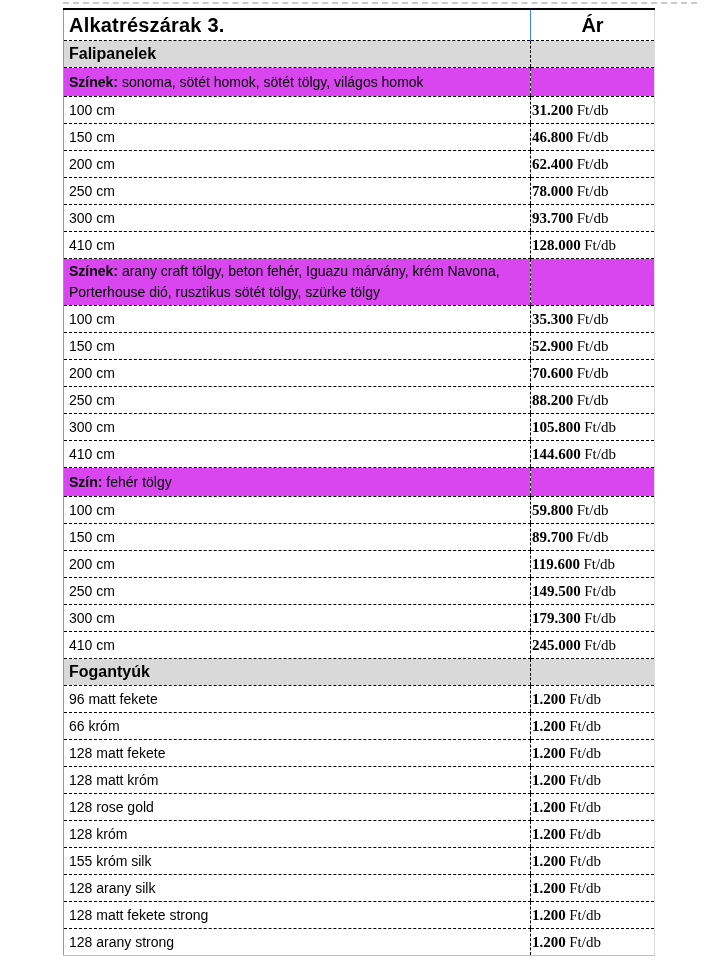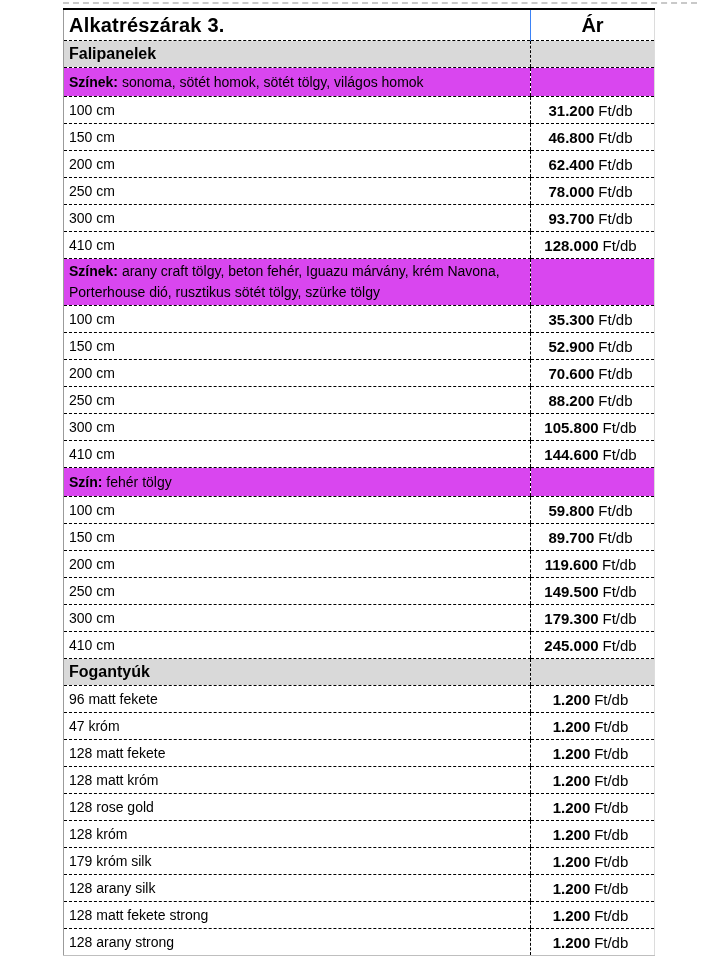--- a/index.html
+++ b/index.html
@@ -22,21 +22,21 @@
   col.c-label { width:467px; }
   col.c-price { width:124px; }
   td { overflow:hidden; vertical-align:middle; }
   
   tr.row-header td { border-bottom:1px dashed #000; height:28px; background:#fff;margin-left:28px; }
   td.title-cell { font-size:20px; font-weight:bold; padding-left:5px; letter-spacing:0.2px; }
   td.header-price-cell { border-left:1px solid #3b82f6; font-size:20px; font-weight:bold; text-align:center; }
   
   tbody td { border-bottom:1px dashed #000; height:24px; font-size:14px; }
   td.label-cell { padding-left:5px; }
-  td.price-cell { border-left:1px dashed #000; text-align:center; padding-right:5px; white-space:nowrap; }
+  td.price-cell { border-left:1px dashed #000; text-align:left; padding-right:5px; white-space:nowrap;font-family:Liberation Serif, serif; }
   
   tr.row-section td { background:#d9d9d9; }
   tr.row-section td.label-cell { font-weight:bold; font-size:16px; }
   
   tr.row-colors td { background:#d946ef; }
   tr.row-colors td.label-cell { font-size:14px; line-height:21px; padding-top:2px; padding-bottom:2px; }
   .prefix { font-weight:bold; }
   
   .num { font-weight:bold; font-size:15px; }
   .unit { font-size:15px; }
@@ -149,41 +149,41 @@
         </tr>
         <tr class="row-section">
           <td class="label-cell">Fogantyúk</td>
           <td class="price-cell"></td>
         </tr>
         <tr class="row-item">
           <td class="label-cell"><span>96 matt fekete</span></td>
           <td class="price-cell"><span class="num">1.200</span> <span class="unit">Ft/db</span></td>
         </tr>
         <tr class="row-item">
-          <td class="label-cell"><span>47 króm</span></td>
+          <td class="label-cell"><span>66 króm</span></td>
           <td class="price-cell"><span class="num">1.200</span> <span class="unit">Ft/db</span></td>
         </tr>
         <tr class="row-item">
           <td class="label-cell"><span>128 matt fekete</span></td>
           <td class="price-cell"><span class="num">1.200</span> <span class="unit">Ft/db</span></td>
         </tr>
         <tr class="row-item">
           <td class="label-cell"><span>128 matt króm</span></td>
           <td class="price-cell"><span class="num">1.200</span> <span class="unit">Ft/db</span></td>
         </tr>
         <tr class="row-item">
           <td class="label-cell"><span>128 rose gold</span></td>
           <td class="price-cell"><span class="num">1.200</span> <span class="unit">Ft/db</span></td>
         </tr>
         <tr class="row-item">
           <td class="label-cell"><span>128 króm</span></td>
           <td class="price-cell"><span class="num">1.200</span> <span class="unit">Ft/db</span></td>
         </tr>
         <tr class="row-item">
-          <td class="label-cell"><span>179 króm silk</span></td>
+          <td class="label-cell"><span>155 króm silk</span></td>
           <td class="price-cell"><span class="num">1.200</span> <span class="unit">Ft/db</span></td>
         </tr>
         <tr class="row-item">
           <td class="label-cell"><span>128 arany silk</span></td>
           <td class="price-cell"><span class="num">1.200</span> <span class="unit">Ft/db</span></td>
         </tr>
         <tr class="row-item">
           <td class="label-cell"><span>128 matt fekete strong</span></td>
           <td class="price-cell"><span class="num">1.200</span> <span class="unit">Ft/db</span></td>
         </tr>

